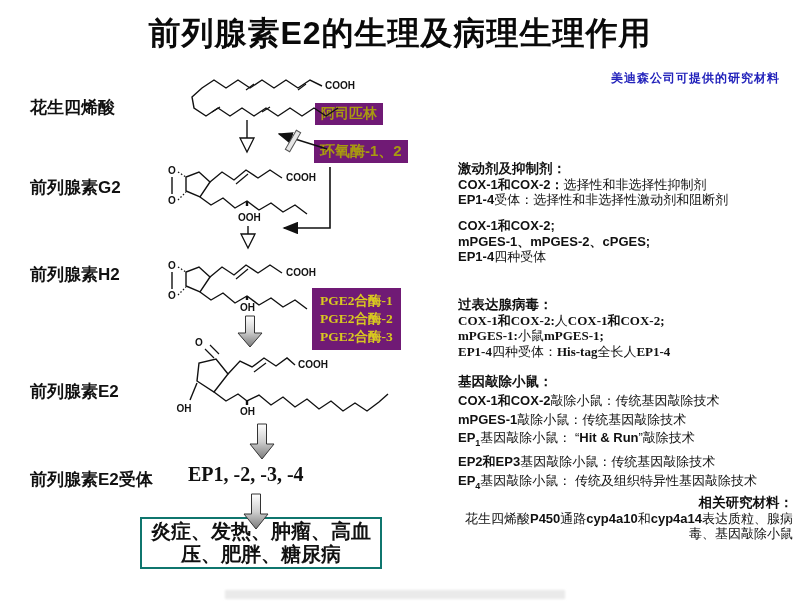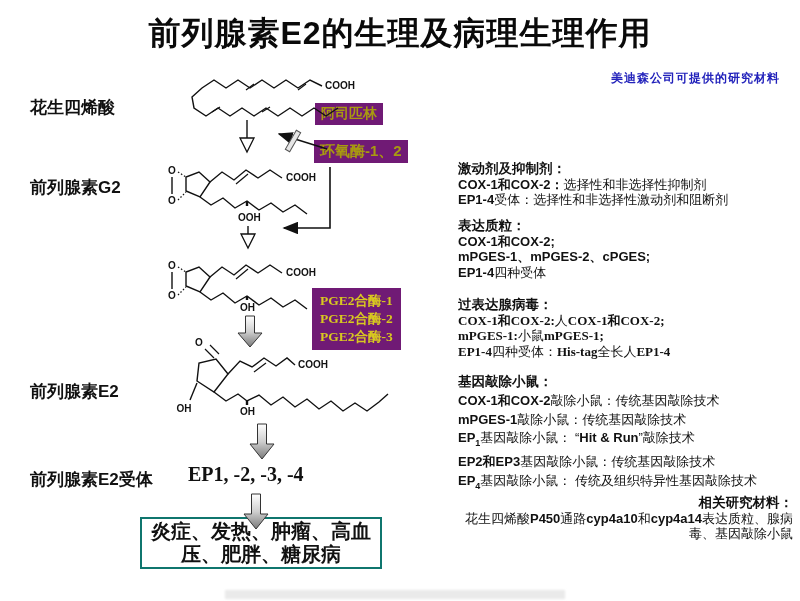--- a/index.html
+++ b/index.html
@@ -52,21 +52,20 @@
   <div class="title">前列腺素E2的生理及病理生理作用</div>
   <div class="blue-heading">美迪森公司可提供的研究材料</div>
 
   <div class="right-col">
       <div class="section">
         <div class="sec-title">激动剂及抑制剂：</div>
         <div class="sec-line"><span class="b">COX-1和COX-2：</span><span>选择性和非选择性抑制剂</span></div>
         <div class="sec-line"><span class="b">EP1-4</span><span>受体：选择性和非选择性激动剂和阻断剂</span></div>
       </div>
       <div class="section">
-        <div class="sec-title">表达质粒：</div>
         <div class="sec-line"><span class="b">COX-1和COX-2;</span></div>
         <div class="sec-line"><span class="b">mPGES-1、mPGES-2、cPGES;</span></div>
         <div class="sec-line"><span class="b">EP1-4</span><span>四种受体</span></div>
       </div>
       <div class="section">
         <div class="sec-title">过表达腺病毒：</div>
         <div class="sec-line"><span class="b">COX-1和COX-2:</span><span>人</span><span class="b">COX-1和COX-2;</span></div>
         <div class="sec-line"><span class="b">mPGES-1:</span><span>小鼠</span><span class="b">mPGES-1;</span></div>
         <div class="sec-line"><span class="b">EP1-4</span><span>四种受体：</span><span class="b">His-tag</span><span>全长人</span><span class="b">EP1-4</span></div>
       </div>
@@ -79,20 +78,21 @@
         <div class="sec-line"><span class="b">EP</span><sub class="b">4</sub><span>基因敲除小鼠： 传统及组织特异性基因敲除技术</span></div>
       </div>
       <div class="section">
         <div class="sec-title">相关研究材料：</div>
         <div class="sec-line"><span>花生四烯酸</span><span class="b">P450</span><span>通路</span><span class="b">cyp4a10</span><span>和</span><span class="b">cyp4a14</span><span>表达质粒、腺病毒、基因敲除小鼠</span></div>
       </div>
     </div>
 
   <div class="plabel lbl-aa">花生四烯酸</div>
   <div class="plabel lbl-g2">前列腺素G2</div>
+  <div class="plabel lbl-h2">前列腺素H2</div>
   <div class="plabel lbl-e2">前列腺素E2</div>
   <div class="plabel lbl-rec">前列腺素E2受体</div>
   <div class="ep-text">EP1, -2,  -3,  -4</div>
 
   <div class="redbox box-aspirin">阿司匹林</div>
   <div class="redbox box-cox">环氧酶-1、2</div>
   <div class="redbox box-synthase">
     <div>PGE2合酶-1</div>
     <div>PGE2合酶-2</div>
     <div>PGE2合酶-3</div>

